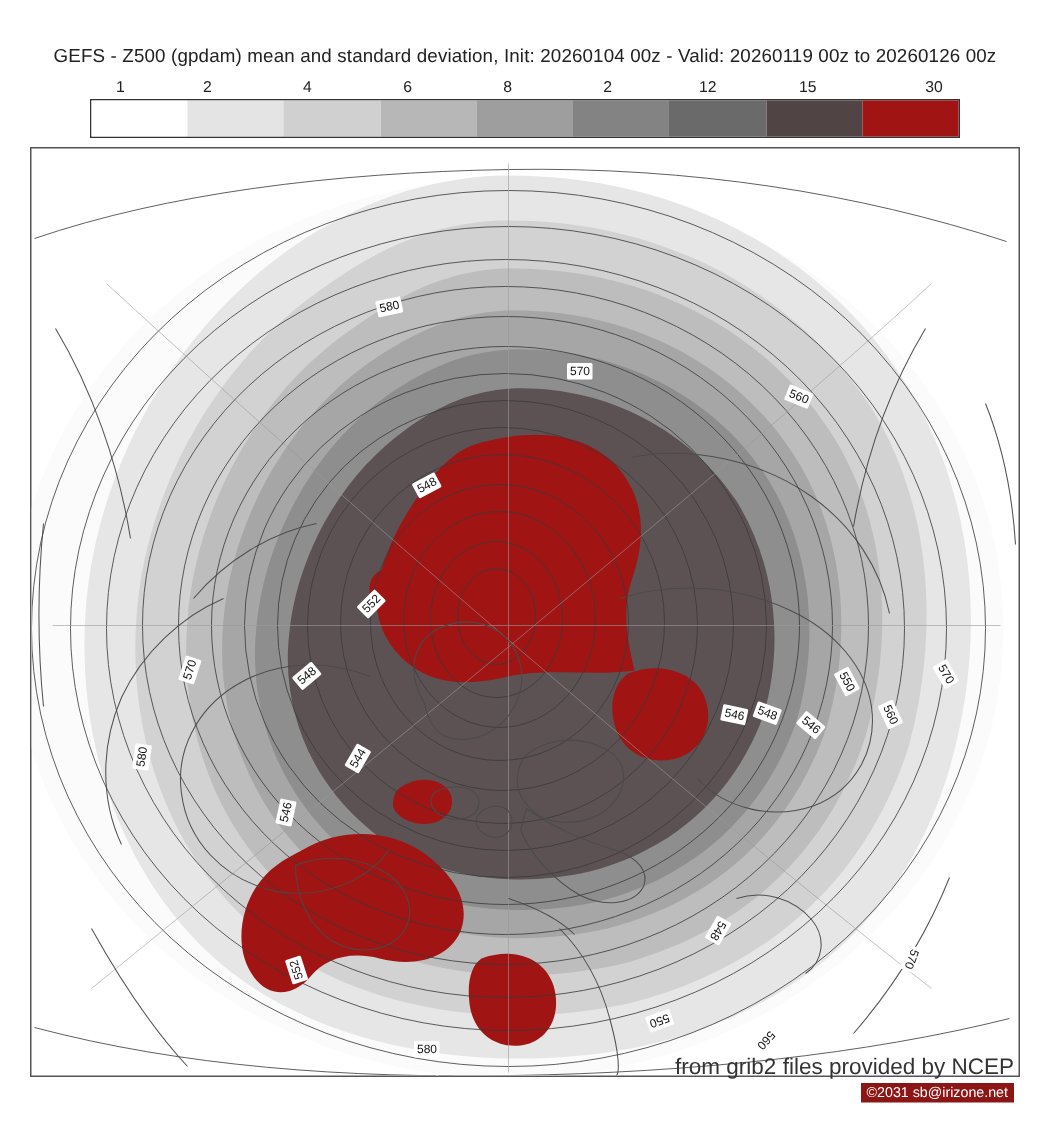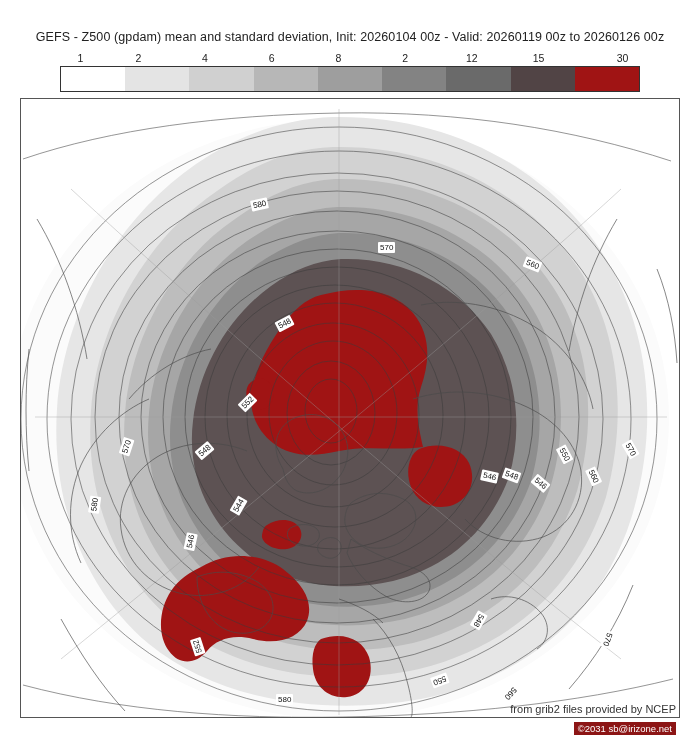--- a/index.html
+++ b/index.html
@@ -90,21 +90,21 @@
     padding: 1px 2px;
     line-height: 9px;
     border-radius: 1px;
     white-space: nowrap;
   }
   
   .credit1 {
     position: absolute;
     right: 24px;
     top: 703px;
-    font-size: 11px;
+    font-size: 15px;
     color: #333;
     text-align: center;
   }
   .credit2 {
     position: absolute;
     right: 24px;
     top: 722px;
     font-size: 9.5px;
     color: #ffffff;
     background: #8c1515;

